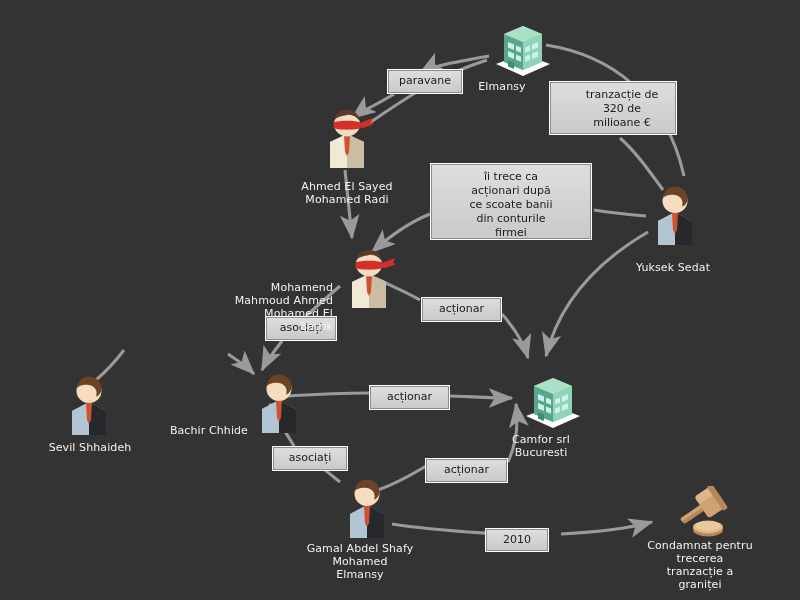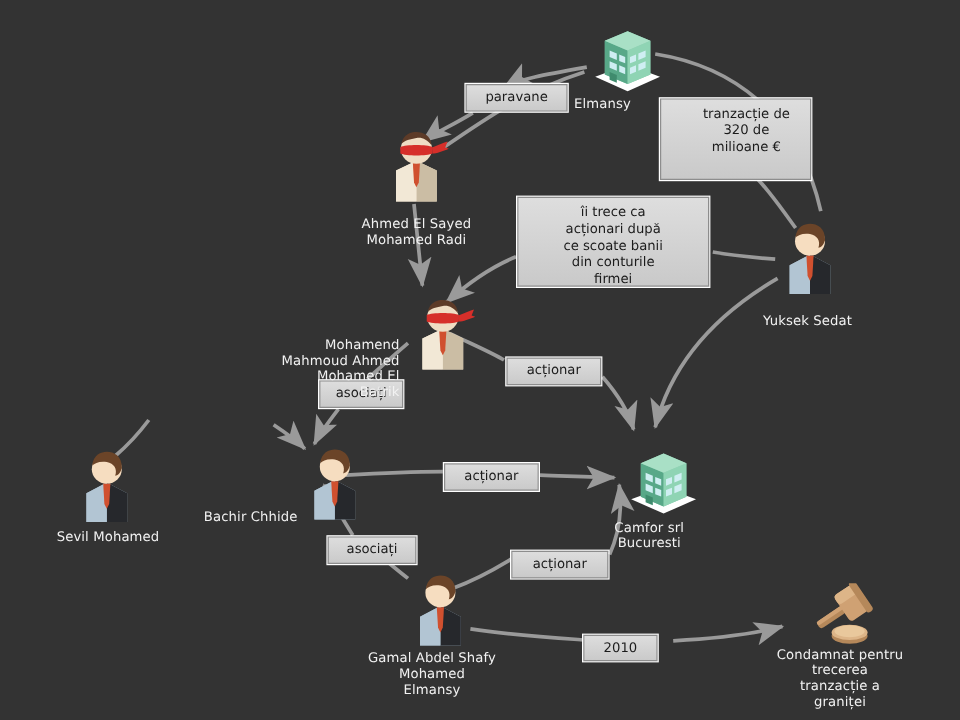--- a/index.html
+++ b/index.html
@@ -90,22 +90,22 @@
       <path d="M294,446 C284,430 276,416 270,404"></path>
 
       <path d="M378,490 C400,482 416,472 426,466" marker-end="none"></path>
       <path d="M508,462 C518,440 518,420 516,404"></path>
 
       <path d="M392,524 C430,530 470,532 497,534" marker-end="none"></path>
       <path d="M561,534 C600,532 630,528 652,522"></path>
     </g>
   </svg>
 
-  <div class="elabel" style="left: 387px; top: 69px; width: 87px; height: 25px;">paravane</div>
-  <div class="elabel multi" style="left: 549px; top: 81px; width: 128px; height: 70px; padding-left: 28px;">tranzacție de
+  <div class="elabel" style="left: 387px; top: 69px; width: 76px; height: 25px;">paravane</div>
+  <div class="elabel multi" style="left: 549px; top: 81px; width: 128px; height: 54px; padding-left: 28px;">tranzacție de
 320 de
 milioane €</div>
   <div class="elabel multi clip" style="left: 430px; top: 163px; width: 162px; height: 77px;">îi trece ca
 acționari după
 ce scoate banii
 din conturile
 firmei</div>
   <div class="elabel" style="left: 421px; top: 297px; width: 81px; height: 25px;">acționar</div>
   <div class="elabel" style="left: 265px; top: 316px; width: 72px; height: 25px;">asociați</div>
   <div class="elabel" style="left: 369px; top: 385px; width: 81px; height: 25px;">acționar</div>
@@ -205,21 +205,21 @@
     <span class="glyph">
       <svg width="54" height="62" viewBox="0 0 54 62">
         <path d="M10,60 L10,36 L27,27 L44,36 L44,60 z" fill="#9fb4c4"></path>
         <path d="M27,27 L44,36 L44,60 L27,60 z" fill="#26282c"></path>
         <path d="M10,36 L27,27 L27,60 L10,60 z" fill="#b2c5d3"></path>
         <path d="M24,28 L30,28 L29,45 L27,49 L25,45 z" fill="#d0502f"></path>
         <ellipse cx="27" cy="16" rx="12.5" ry="12" fill="#f6ddc0"></ellipse>
         <path d="M14.8,13 C16,4 22,1.5 27,1.5 C33,1.5 39.6,5 39.6,15 C38,20 36,21 34,21.5 C36,16 33,11 27,10 C21,9 17,11 14.8,13 z" fill="#6b4428"></path>
       </svg>
     </span>
-    <span class="nlabel" style="left: -28px; top: 66px; width: 112px;">Sevil Mohamed</span>
+    <span class="nlabel" style="left: -28px; top: 66px; width: 112px;">Sevil Shhaideh</span>
   </div>
 
   <div class="node" style="left: 522px; top: 370px;">
     <span class="glyph">
       <svg width="62" height="62" viewBox="0 0 62 62">
         <path d="M4,46 L31,58 L58,46 L31,36 z" fill="#ffffff"></path>
         <path d="M12,16 L31,8 L50,16 L50,44 L31,52 L12,44 z" fill="#7ec3a5"></path>
         <path d="M12,16 L31,24 L31,52 L12,44 z" fill="#58a888"></path>
         <path d="M31,24 L50,16 L50,44 L31,52 z" fill="#8fd4b4"></path>
         <path d="M12,16 L31,8 L50,16 L31,24 z" fill="#a9e0c6"></path>

